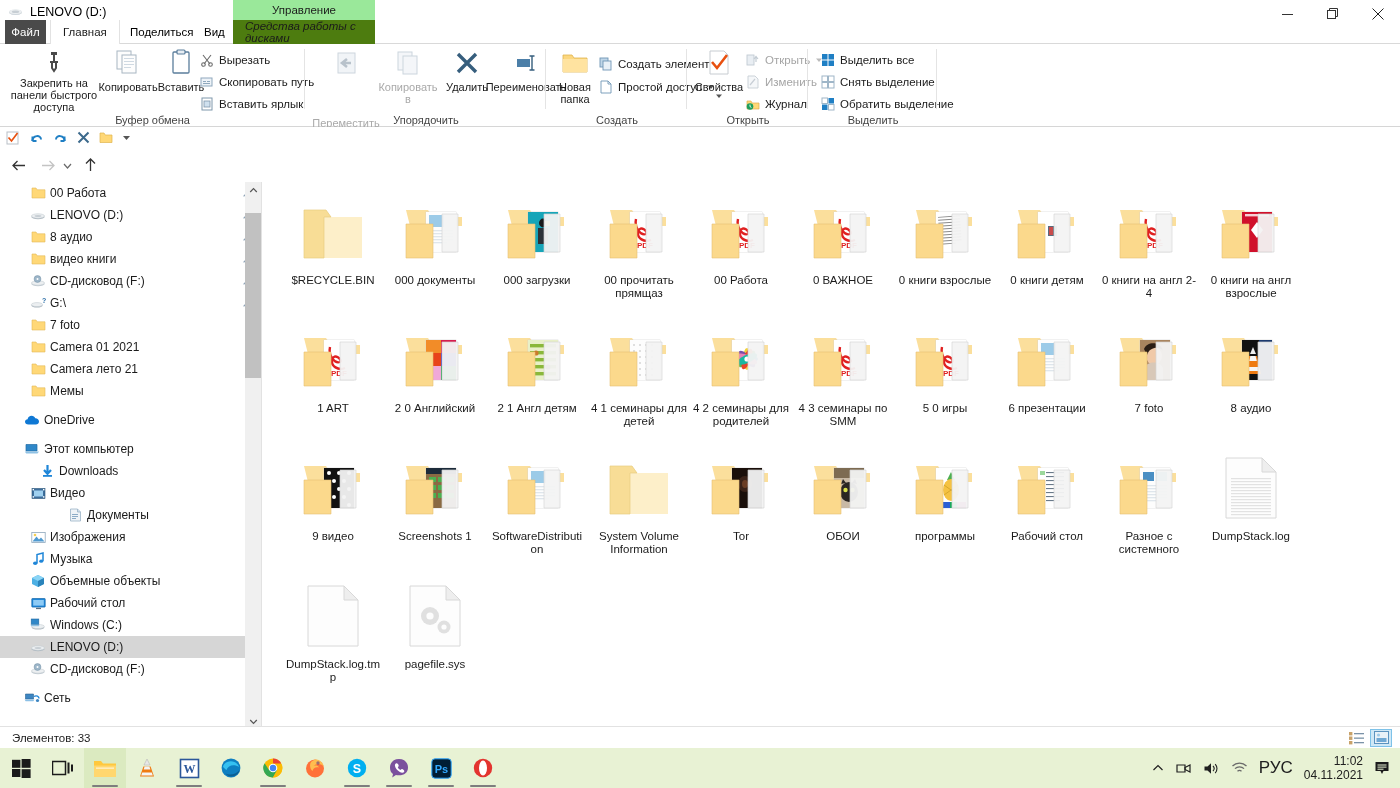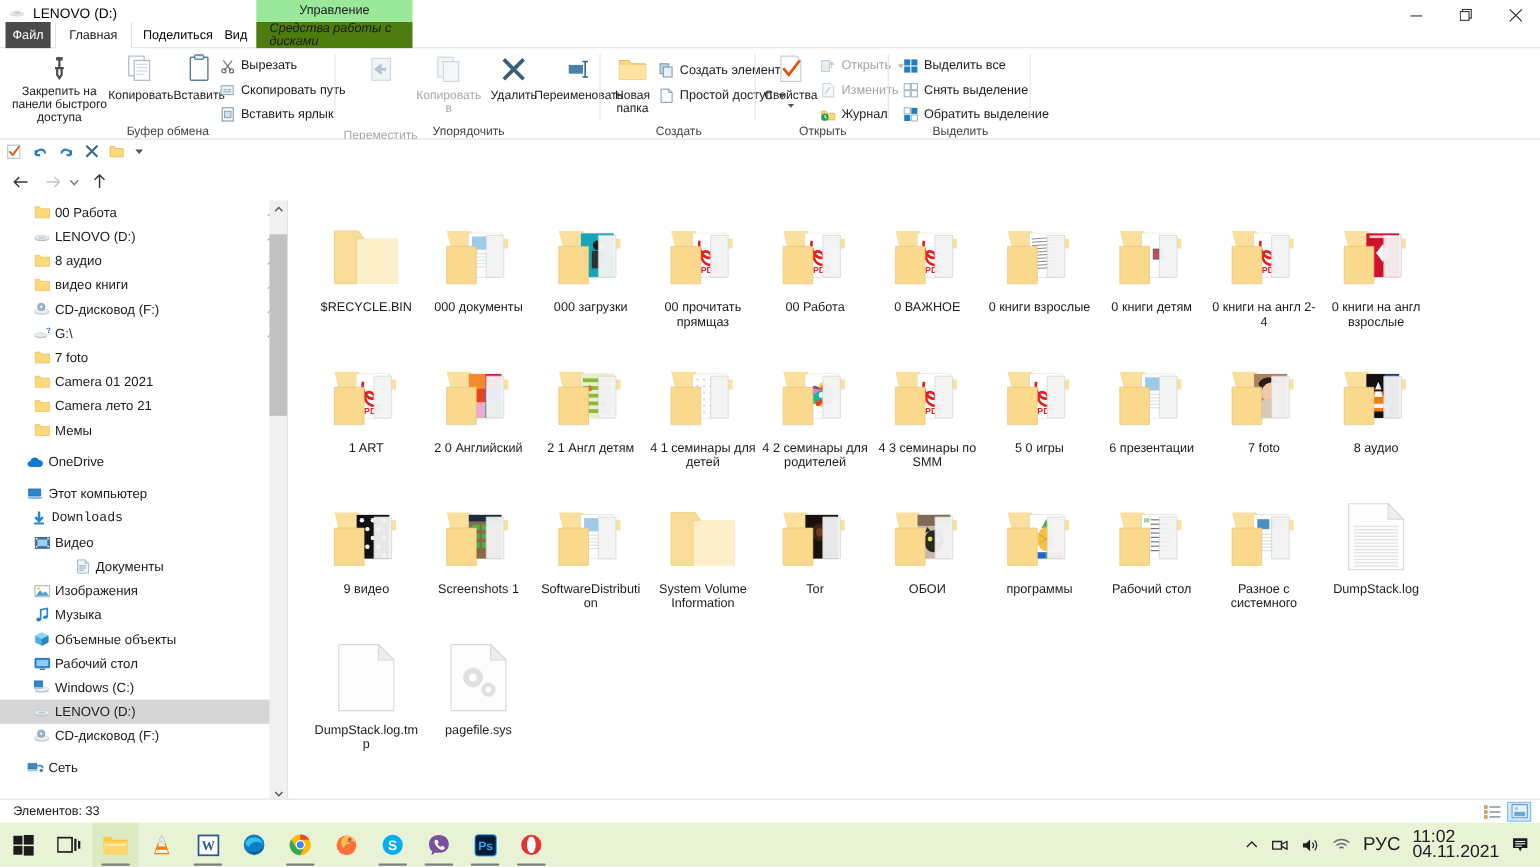--- a/index.html
+++ b/index.html
@@ -154,21 +154,21 @@
   .tb-item {
     width:42px; height:40px; display:flex; align-items:center; justify-content:center;
     position:relative;
   }
   .tb-item.active { background:#dbeac0; }
   .tb-item .underline {
     position:absolute; bottom:1px; left:8px; width:26px; height:2px; background:#7e7e7e; border-radius:1px;
   }
   .tray { margin-left:auto; display:flex; align-items:center; gap:11px; padding-right:10px; height:40px; }
   .tray-ic { display:flex; align-items:center; justify-content:center; color:#202020; }
-  .clock { text-align:left; font-size:16px; line-height:14px; color:#202020; }
+  .clock { text-align:right; font-size:12px; line-height:14px; color:#202020; }
 </style>
 </head>
 <body>
 
 <div id="app">
 
   <div class="titlebar">
     <div class="title-left">
       <span class="icn">
         <svg width="15" height="15" viewBox="0 0 16 16">
@@ -731,21 +731,21 @@
         <div class="tree-item" style="margin-top: 7px; padding-left: 8px;">
           <span class="tw"></span>
           <span class="ti">
             <svg width="16" height="14" viewBox="0 0 16 14">
               <path d="M2 2.5 L13 2.5 L13 9 L2 9 Z" fill="#2f87c8" stroke="#1f6ba5" stroke-width="0.7"></path>
               <path d="M0.8 9.5 L15 9.5 L13.5 11.6 L2.2 11.6 Z" fill="#8fc1e4"></path>
             </svg>
           </span>
           <span class="tl">Этот компьютер</span>
         </div>
-        <div class="tree-item" style="padding-left: 11px; font-family: Liberation Mono, monospace;">
+        <div class="tree-item" style="padding-left: 23px;">
           <span class="tw"></span>
           <span class="ti">
             <svg width="15" height="14" viewBox="0 0 15 14">
               <path d="M7.5 1 L7.5 8.5 M4 6 L7.5 9.8 L11 6" fill="none" stroke="#1f86d8" stroke-width="2.2"></path>
               <rect x="3" y="11" width="9" height="1.8" fill="#1f86d8"></rect>
             </svg>
           </span>
           <span class="tl">Downloads</span>
         </div>
         <div class="tree-item" style="padding-left: 14px;">

